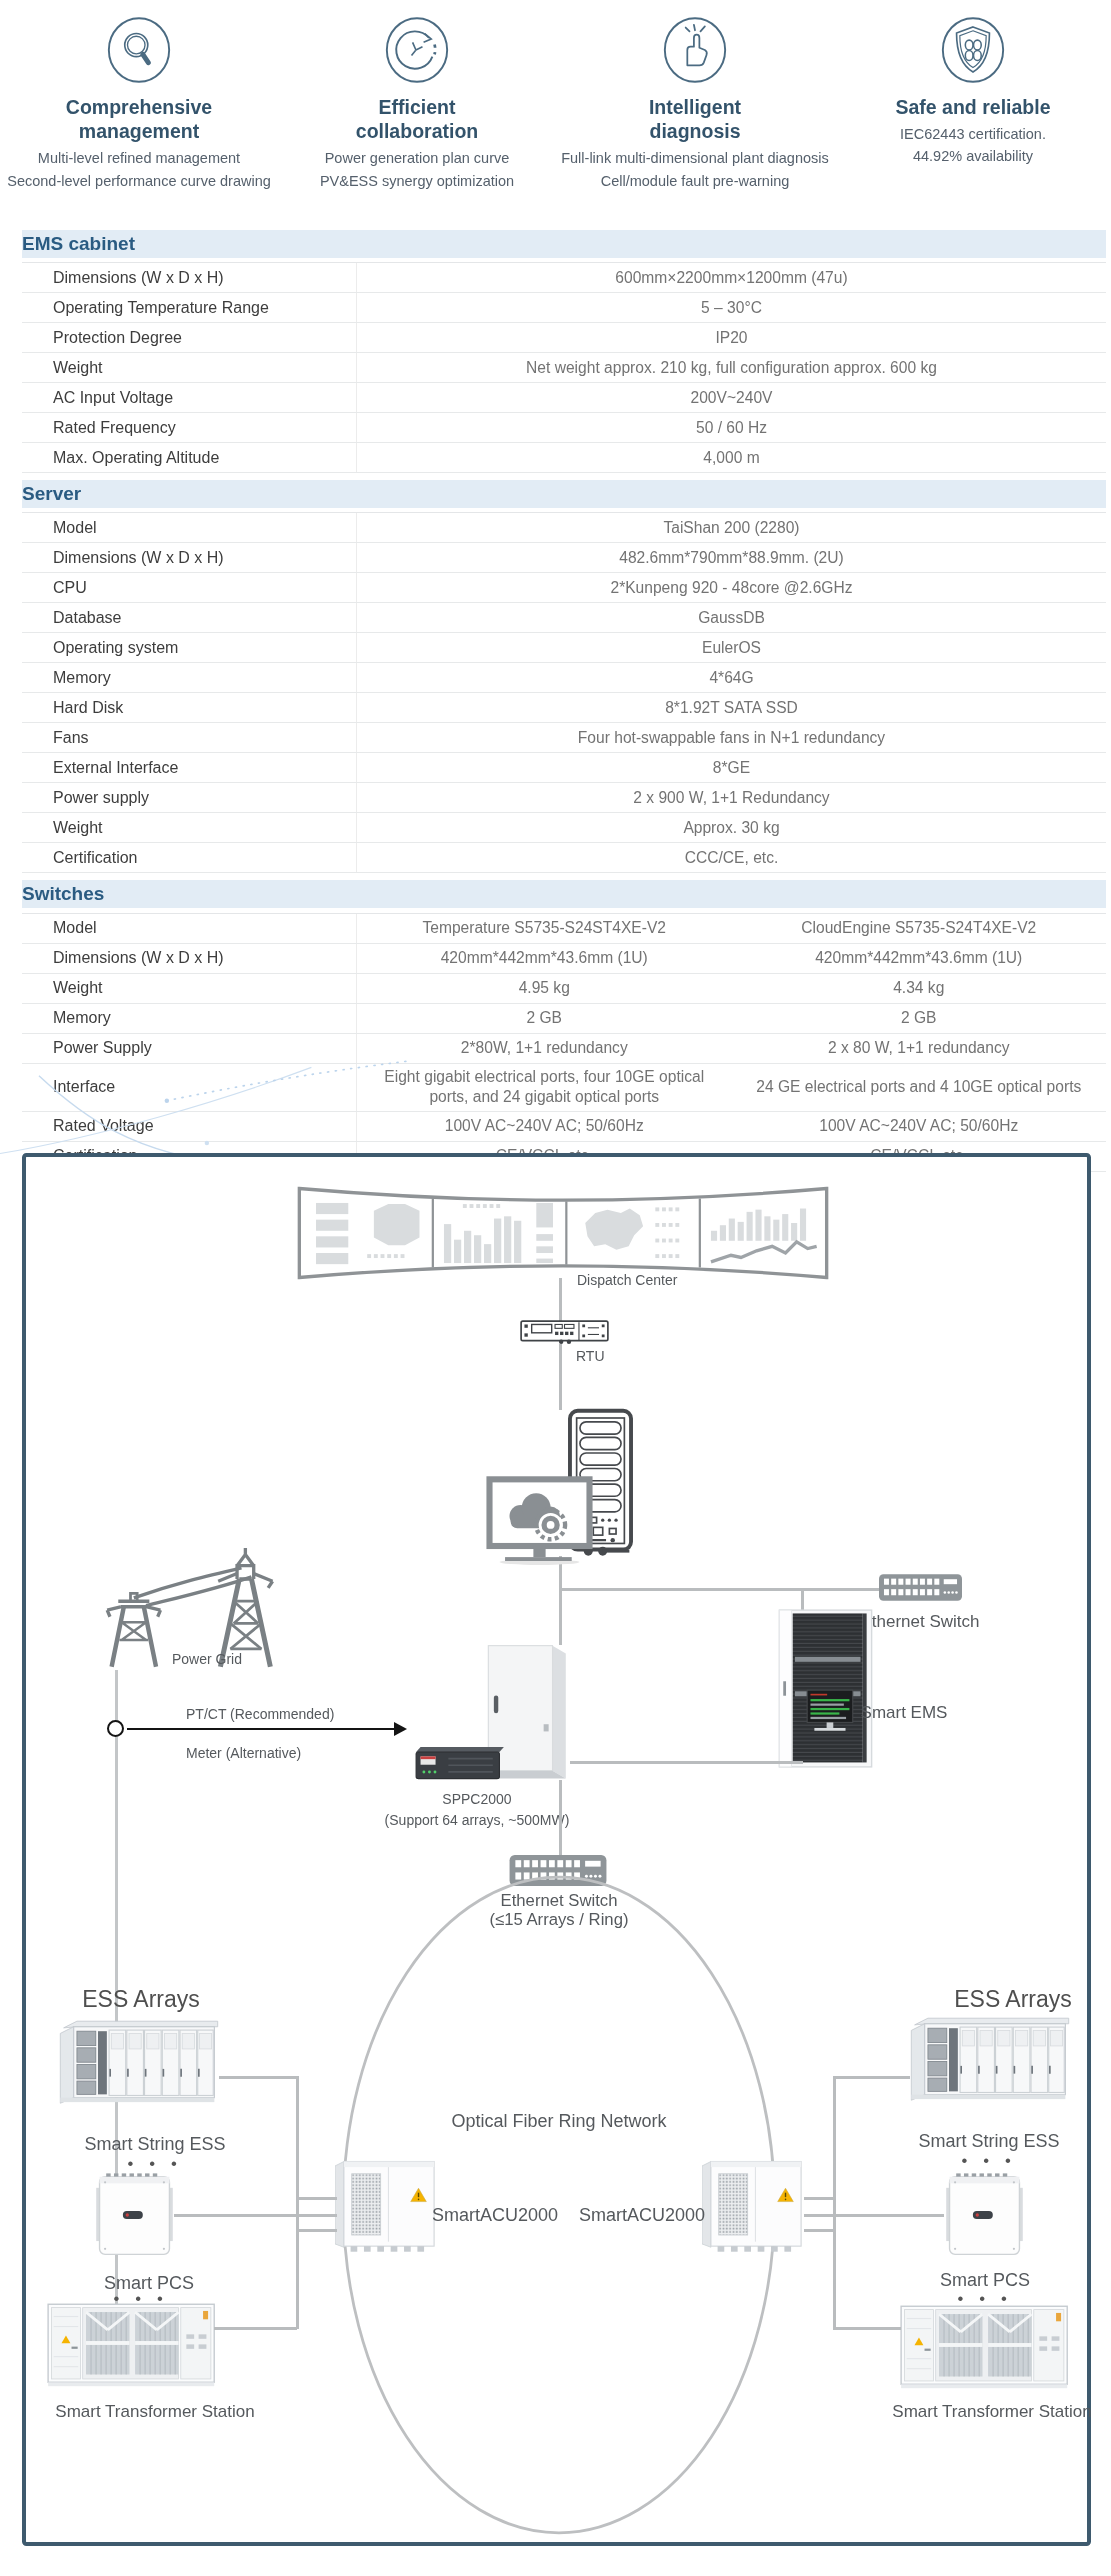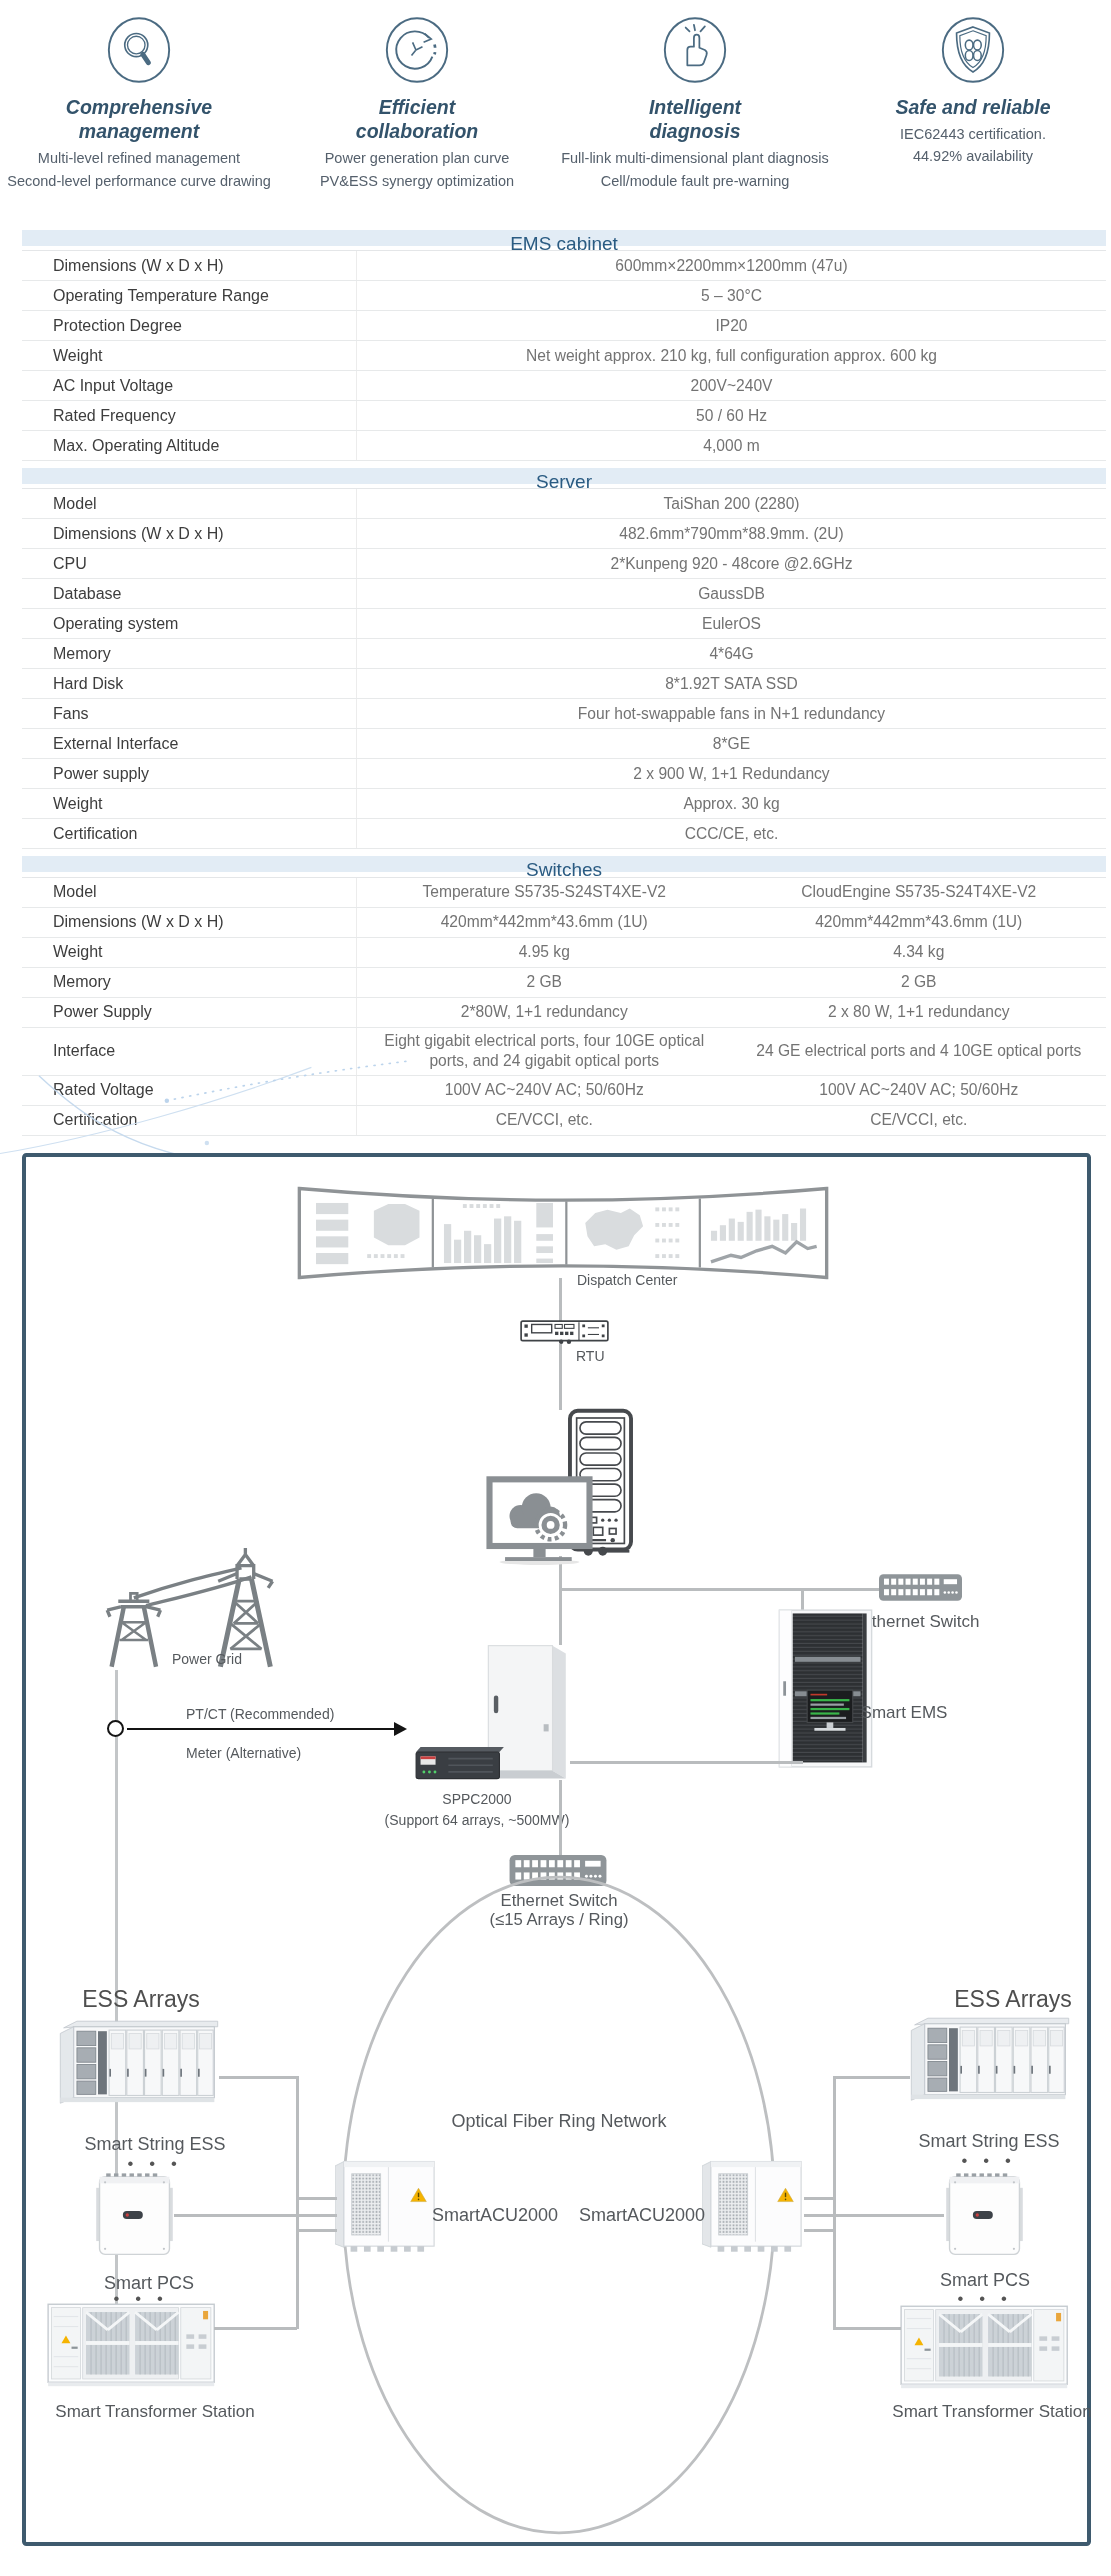--- a/index.html
+++ b/index.html
@@ -2,25 +2,25 @@
 <html style="font-size:9px"><head>
 <meta charset="utf-8">
 <style>
   html,body{margin:0;padding:0;background:#fff;}
   body{width:1112px;height:2576px;position:relative;font-family:"Liberation Sans",sans-serif;overflow:hidden;}
   
   .features{position:absolute;left:0;top:15.6px;width:1112px;display:flex;}
   .feature{flex:1 1 0;display:flex;flex-direction:column;align-items:center;text-align:center;}
   .f-icon{width:66px;height:68px;}
   .f-icon svg{width:100%;height:100%;}
-  .f-title{margin-top:11px;font-size:19.5px;font-weight:700;color:#33536b;line-height:1.25;max-width:183px;font-style:italic;}
+  .f-title{margin-top:11px;font-size:19.5px;font-weight:700;color:#33536b;line-height:1.25;max-width:183px;}
   .f-desc{margin-top:4px;font-size:14.5px;color:#55606c;line-height:1.55;}
   
   .tables{position:absolute;left:22px;top:230px;width:1084px;}
-  .spec-header{height:16px;line-height:28px;background:#e2ecf5;color:#2a5b82;font-size:19px;text-align:center;}
+  .spec-header{height:28px;line-height:28px;background:#e2ecf5;color:#2a5b82;font-size:19px;text-align:left;font-weight:bold;}
   .spec-rows{border-top:1.1px solid #e4e6e8;}
   .spec-row{display:flex;align-items:stretch;min-height:29px;border-bottom:1.7px solid #e7e9ea;}
   .cell{display:flex;align-items:center;}
   .cell.label{flex:0 0 334px;padding-left:31px;font-size:16px;color:#3d3d3d;box-sizing:border-box;}
   .cell.value{flex:1 1 0;justify-content:center;text-align:center;font-size:15.6px;color:#737373;padding:3.3px 13.3px;line-height:1.3;}
   .cell.label + .cell.value{border-left:1.1px solid #ececec;}
   .tgap{height:6.7px;}
   .hgap{height:4.4px;}
   
   .swoosh{position:absolute;left:0;top:1034px;pointer-events:none;}

